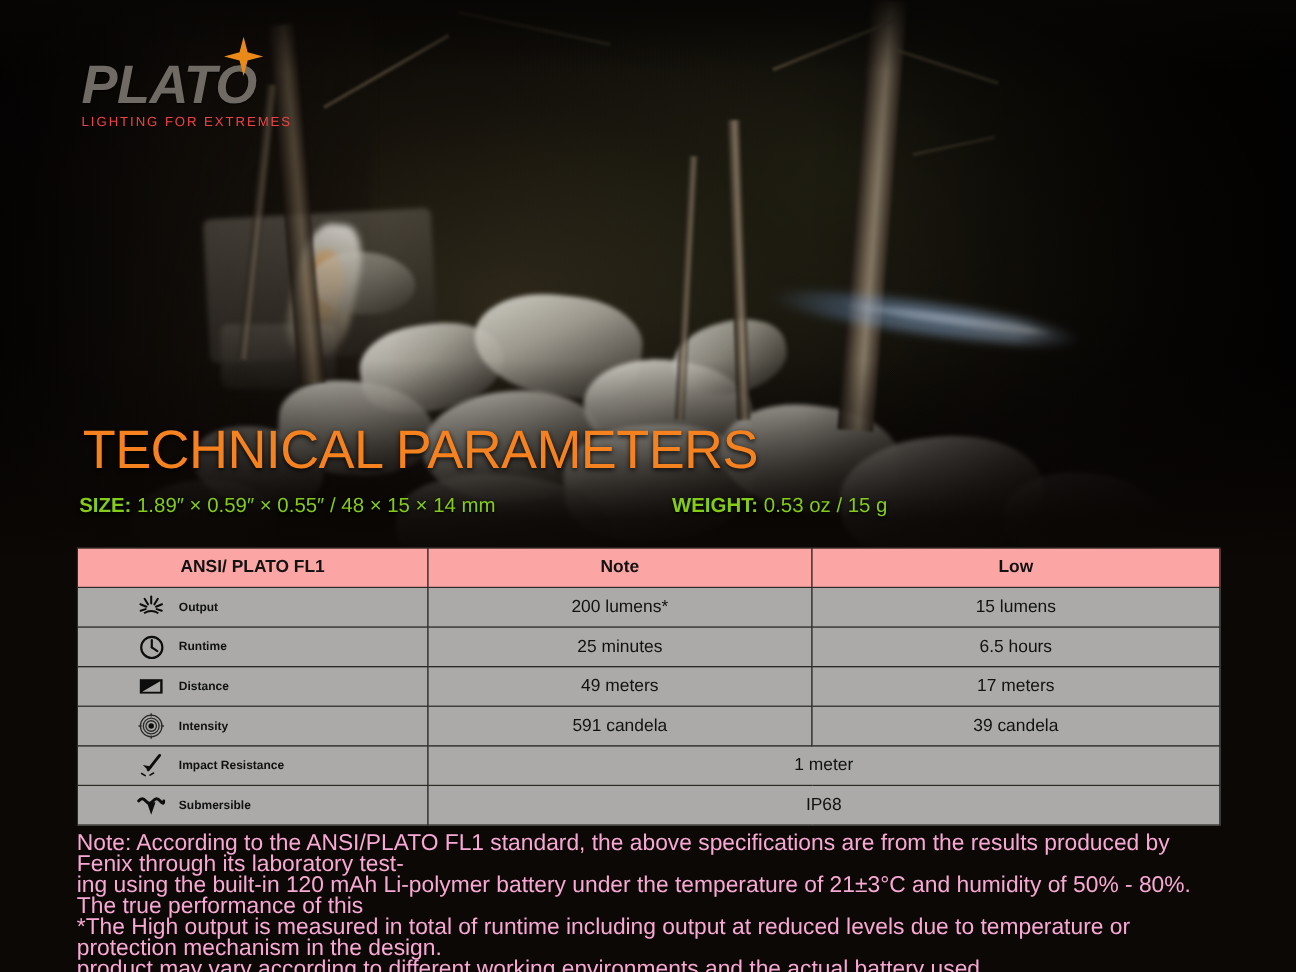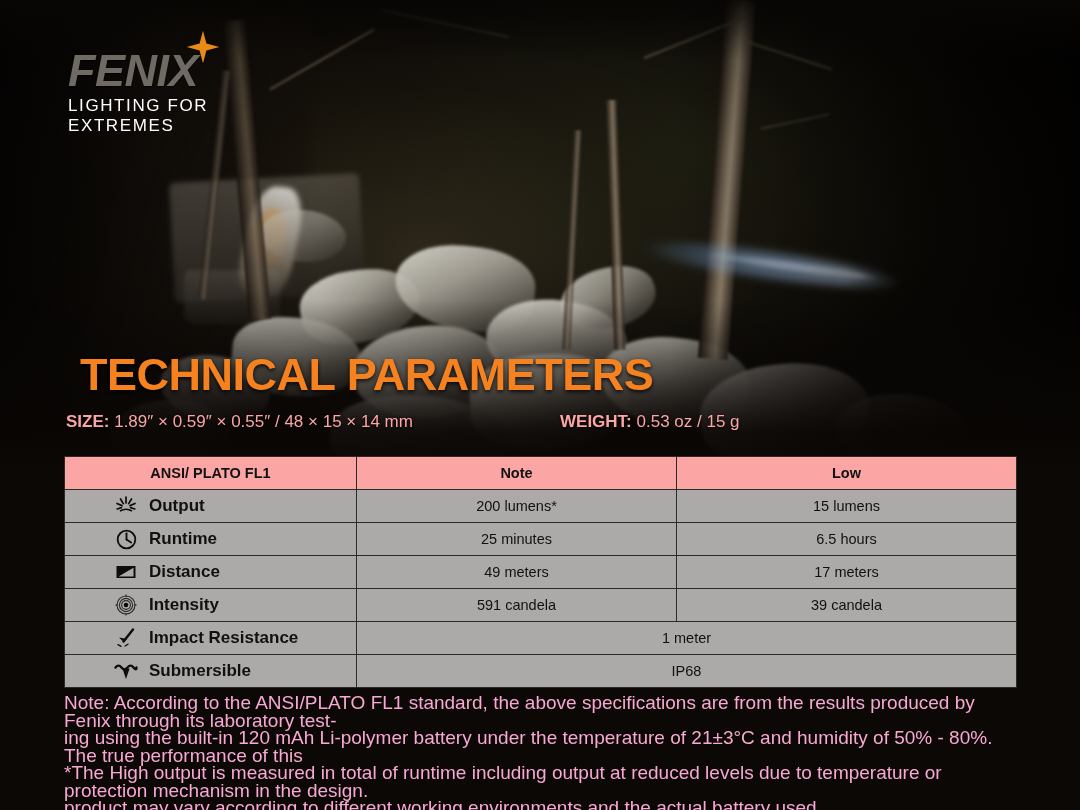--- a/index.html
+++ b/index.html
@@ -187,51 +187,51 @@
     font-family: "Liberation Sans", sans-serif;
     font-size: 45px;
     font-weight: bold;
     font-style: italic;
     letter-spacing: -0.5px;
     color: #6f6a63;
     line-height: 1;
     text-shadow: 0 1px 1px rgba(0,0,0,0.8);
   }
   .logo-sub {
-    font-size: 17px;
+    font-size: 11px;
     letter-spacing: 1.6px;
-    color: #ffffff;
+    color: #ef4444;
     margin-top: 3px;
     font-family: "Liberation Sans", sans-serif;
   }
   .logo-star {
     position: absolute;
     left: 118px; top: -18px;
     width: 34px; height: 34px;
     color: #e98a18;
   }
 
   
   .title {
-    position: absolute; left: 80px; top: 352px;
+    position: absolute; left: 69px; top: 352px;
     font-size: 45px;
-    font-weight: bold;
+    font-weight: normal;
     color: #f5811f;
     letter-spacing: -0.5px;
     line-height: 1;
     z-index: 7;
     text-shadow: 0 2px 4px rgba(0,0,0,0.85);
     white-space: nowrap;
   }
 
   
   .specline {
     position: absolute; top: 412px;
     font-size: 17px;
-    color: #fca5a5;
+    color: #84cc16;
     z-index: 7;
     white-space: nowrap;
     text-shadow: 0 1px 3px rgba(0,0,0,0.9);
   }
   .specline .k { font-weight: bold; }
   .size-line   { left: 66px; }
   .weight-line { left: 560px; }
 
   
   .tbl {
@@ -273,21 +273,21 @@
     align-items: center;
     gap: 10px;
     padding-left: 48px;
   }
   .label-inner .ico {
     width: 26px; height: 26px;
     flex: 0 0 26px;
     display: flex; align-items: center; justify-content: center;
     color: #0d0d0d;
   }
-  .label-inner .txt { font-weight: bold; font-size: 17px; }
+  .label-inner .txt { font-weight: bold; font-size: 10px; }
 
   
   .note {
     position: absolute;
     left: 64px; top: 694px;
     width: 956px;
     font-size: 19px;
     line-height: 17.5px;
     color: #f9a8d4;
     z-index: 7;
@@ -343,21 +343,21 @@
 
     <div class="layer vignette"></div>
     <div class="top-fade"></div>
     <div class="bottom-fade"></div>
   </div>
 
   <div class="logo">
     <svg class="logo-star" viewBox="0 0 100 100">
       <path d="M50 2 L60 40 L98 50 L60 60 L50 98 L40 60 L2 50 L40 40 Z" fill="#e98a18"></path>
     </svg>
-    <div class="logo-word">FENIX</div>
+    <div class="logo-word">PLATO</div>
     <div class="logo-sub">LIGHTING FOR EXTREMES</div>
   </div>
 
   <div class="title">TECHNICAL PARAMETERS</div>
 
   <div class="specline size-line">
     <span class="k">SIZE:</span>
     <span>1.89″ × 0.59″ × 0.55″ / 48 × 15 × 14 mm</span>
   </div>
   <div class="specline weight-line">

